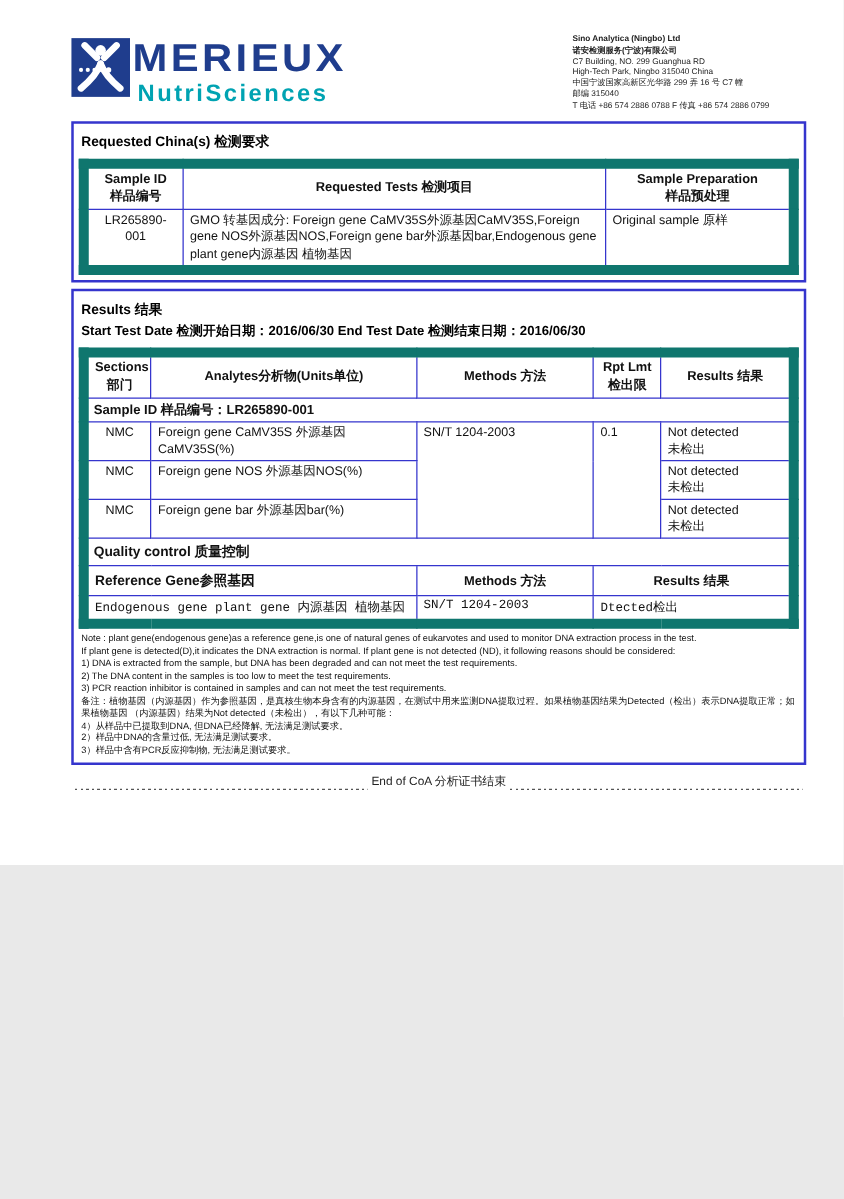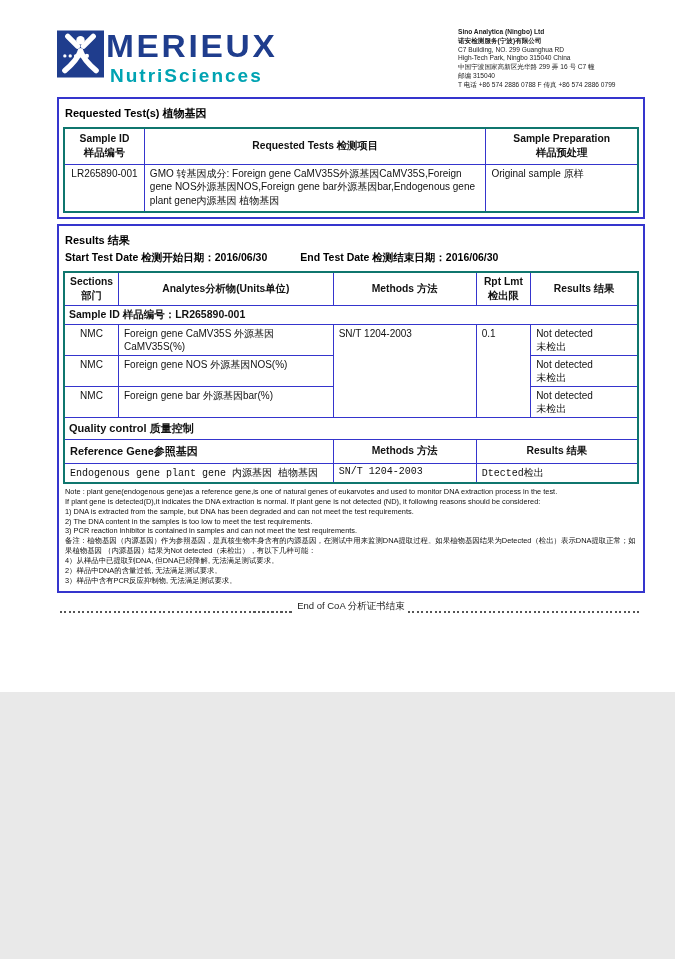--- a/index.html
+++ b/index.html
@@ -23,23 +23,23 @@
   }
   .company { position:absolute; left:458px; top:28px; width:205px; font-size:6.6px; line-height:1.34; color:#222; }
   .company .b { font-weight:bold; }
 
   
   .main { position:absolute; left:57px; top:97px; width:588px; }
   .box { border:2px solid #3535cd; background:#fff; padding:4px; }
   .box + .box { margin-top:5px; }
   .box-title { font-weight:bold; font-size:11px; padding:3px 1px 6px 2px; color:#000; }
   .dates { font-weight:bold; font-size:10.5px; padding:0 1px 6px 2px; color:#000; }
-  .dates .gap { margin-left:30px; }
-
-  table { width:100%; border-collapse:collapse; table-layout:fixed; font-size:10px; border:2px solid #0f766e; }
+  .dates .gap { }
+
+  table { width:100%; border-collapse:collapse; table-layout:fixed; font-size:10px; border:8px solid #0f766e; }
   th, td { border:1px solid #3535cd; padding:2px 5px; vertical-align:top; color:#111; }
   th { text-align:center; font-weight:bold; vertical-align:middle; font-size:10.3px; }
   .hl { display:block; line-height:1.35; }
   .center { text-align:center; }
 
   .t1 th { height:36px; }
   .t1 td { height:48px; line-height:1.35; }
 
   .rt th { height:33px; }
   .sample-row td { font-weight:bold; font-size:10.5px; vertical-align:middle; height:18px; padding:2px 4px; }
@@ -97,21 +97,21 @@
     <div>C7 Building, NO. 299 Guanghua RD</div>
     <div>High-Tech Park, Ningbo 315040 China</div>
     <div>中国宁波国家高新区光华路 299 弄 16 号 C7 幢</div>
     <div>邮编 315040</div>
     <div>T 电话 +86 574 2886 0788 F 传真 +86 574 2886 0799</div>
   </div>
 
   <div class="main">
 
     <div class="box">
-      <div class="box-title">Requested Test(s) 植物基因</div>
+      <div class="box-title">Requested China(s) 检测要求</div>
       <table class="t1">
         <colgroup>
             <col style="width:14%">
             <col style="width:59.5%">
             <col style="width:26.5%">
           </colgroup>
         <tbody>
             <tr>
           <th>
             <span class="hl">Sample ID</span>

